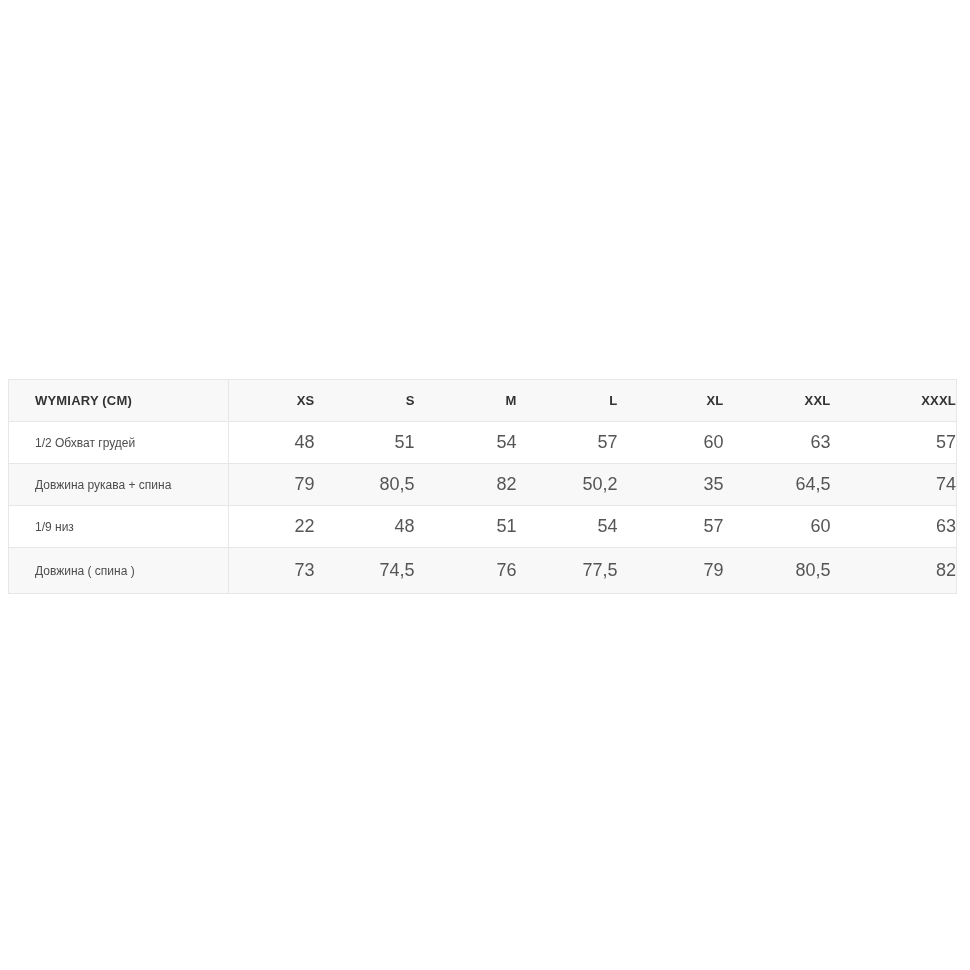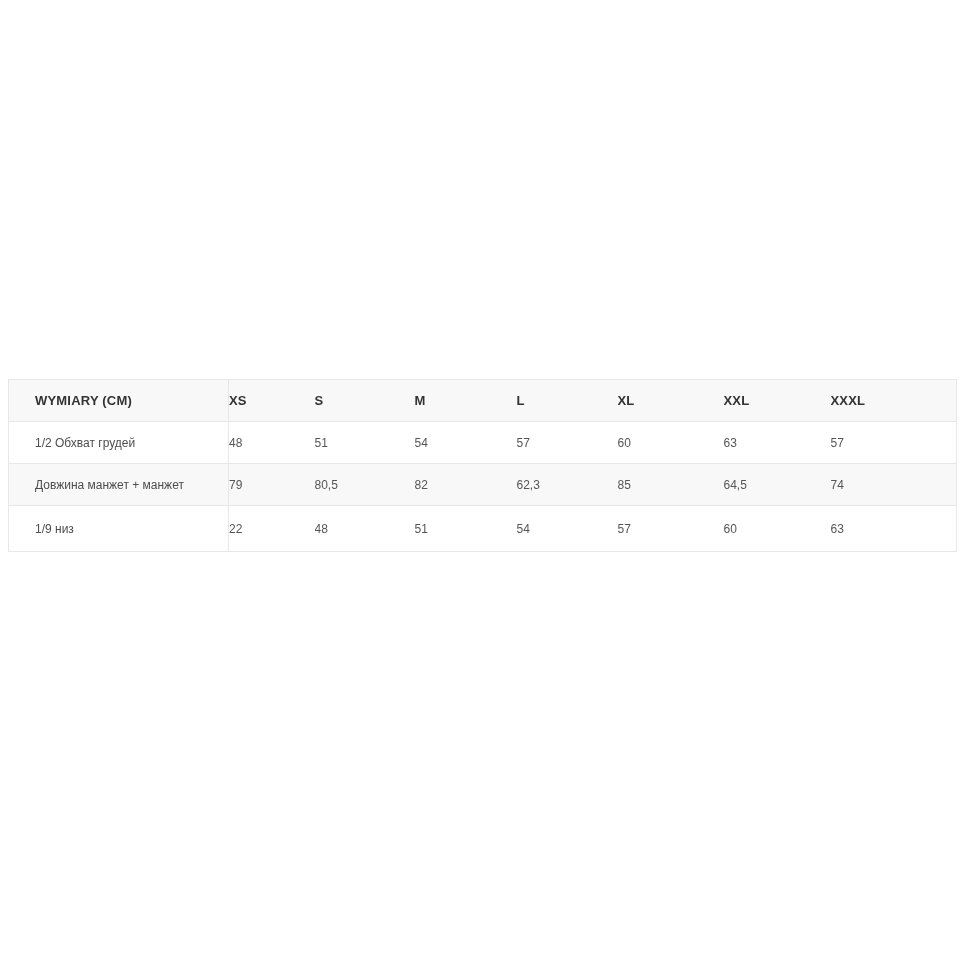--- a/index.html
+++ b/index.html
@@ -35,41 +35,41 @@
     width: 948px;
     border-collapse: collapse;
     border: 1px solid var(--border);
     padding-left: 24px;
   }
   table.size-chart th,
   table.size-chart td{
     height: 41px;
     padding: 0;
     vertical-align: middle;
-    text-align: left;
+    text-align: right;
     overflow: hidden;
     white-space: nowrap;
   }
   table.size-chart thead th{
     background: var(--stripe-bg);
     color: var(--header-text);
     font-size: 13px;
     font-weight: bold;
     letter-spacing: 0.2px;
   }
   table.size-chart th.label-col,
   table.size-chart td.label-col{
     text-align: left;
     padding-left: 26px;
     border-right: 1px solid var(--border);
   }
   table.size-chart tbody td{
     border-top: 1px solid var(--border);
     color: var(--value-text);
-    font-size: 12px;
+    font-size: 18px;
   }
   table.size-chart tbody td.label-col{
     color: var(--label-text);
     font-size: 12px;
   }
   table.size-chart tbody tr:nth-child(even) td{
     background: var(--stripe-bg);
   }
   table.size-chart tbody tr:nth-child(odd) td{
     background: #ffffff;
@@ -111,35 +111,45 @@
             <td class="label-col">1/2 Обхват грудей</td>
             <td>48</td>
             <td>51</td>
             <td>54</td>
             <td>57</td>
             <td>60</td>
             <td>63</td>
             <td>57</td>
           </tr>
           <tr>
-            <td class="label-col">Довжина манжет + манжет</td>
+            <td class="label-col">Довжина рукава + спина</td>
             <td>79</td>
             <td>80,5</td>
             <td>82</td>
-            <td>62,3</td>
-            <td>85</td>
+            <td>50,2</td>
+            <td>35</td>
             <td>64,5</td>
             <td>74</td>
           </tr>
           <tr>
             <td class="label-col">1/9 низ</td>
             <td>22</td>
             <td>48</td>
             <td>51</td>
             <td>54</td>
             <td>57</td>
             <td>60</td>
             <td>63</td>
           </tr>
+          <tr>
+            <td class="label-col">Довжина ( спина )</td>
+            <td>73</td>
+            <td>74,5</td>
+            <td>76</td>
+            <td>77,5</td>
+            <td>79</td>
+            <td>80,5</td>
+            <td>82</td>
+          </tr>
         </tbody>
     </table>
   </div>
 </div>
 
 </body></html>

